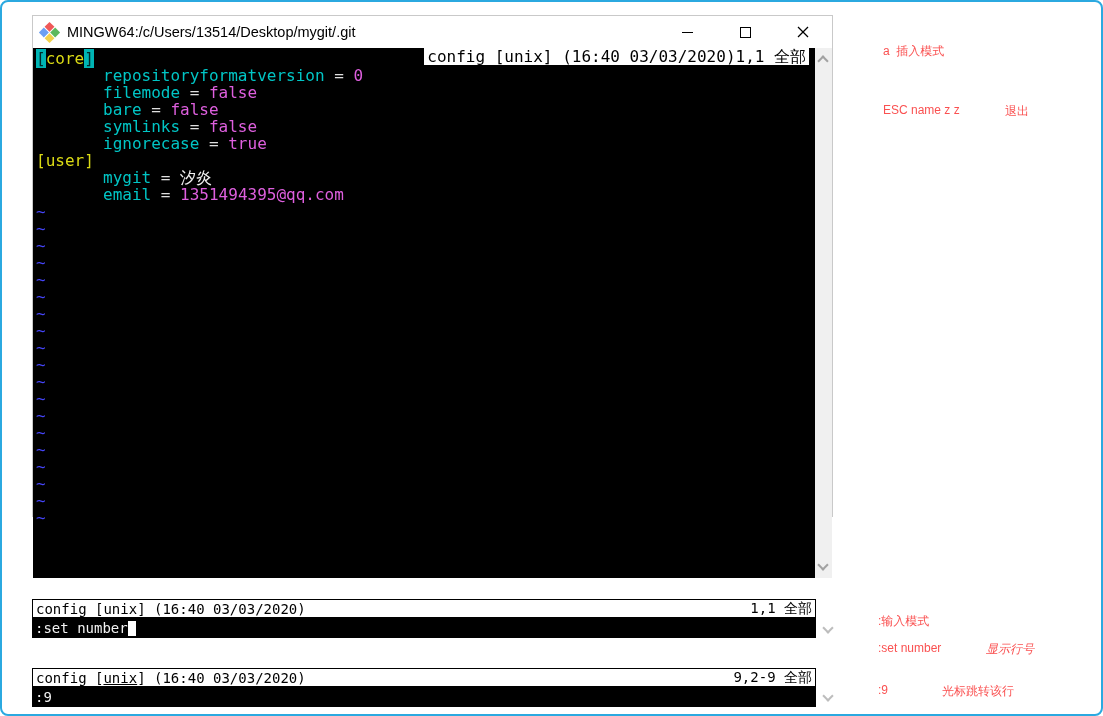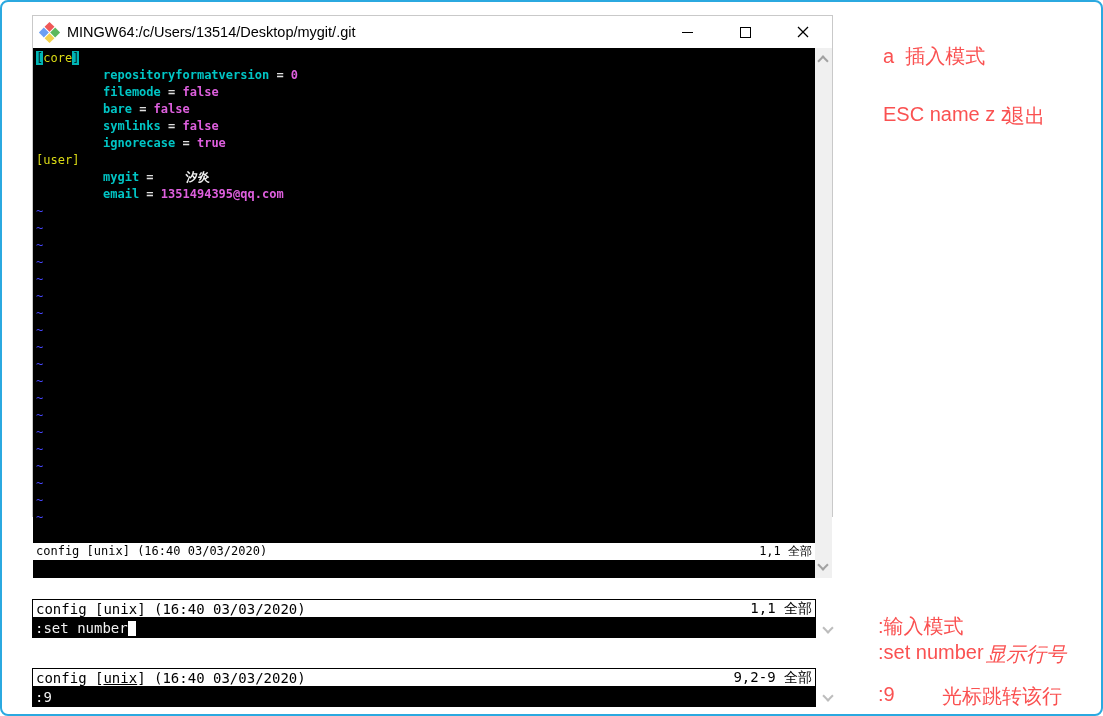--- a/index.html
+++ b/index.html
@@ -32,32 +32,32 @@
   .controls { margin-left:auto; display:flex; height:100%; }
   .ctl { width:58px; height:100%; display:flex; align-items:center; justify-content:center; cursor:default; }
   .ic-min { width:11px; border-top:1px solid #000; }
   .ic-max { width:11px; height:11px; border:1px solid #000; }
 
   .winbody { display:flex; height:530px; }
 
   
   .term {
     width:784px; background:#000; color:#E6E6E6;
-    font-family:"DejaVu Sans Mono", monospace; font-size:12px; line-height:17px;
-    display:flex; flex-direction:column; overflow:hidden;
+    font-family:"DejaVu Sans Mono", monospace; font-size:16px; line-height:17px;
+    display:flex; flex-direction:row; overflow:hidden;
   }
   .vimbuf { flex:1 1 auto; padding:2px 2px 0 3px; }
   .vrow { height:17px; white-space:pre; }
-  .vrow.indent { padding-left:67px;font-weight:bold; }
+  .vrow.indent { padding-left:67px; }
   .sect { color:#DBDB15; }
   .hlbr { color:#002b2b; background:#00B5B5; }
   .key  { color:#00C5C5; }
   .eq   { color:#DFDFDF; }
   .val-magenta { color:#DE5FDE; }
-  .val-plain   { color:#F2F2F2;margin-left:25px; }
+  .val-plain   { color:#F2F2F2; }
   .tilde { color:#4545FB; }
 
   .statusline {
     height:17px; background:#fff; color:#000; display:flex;
     justify-content:space-between; padding:0 3px; white-space:pre;
   }
   .cmdline { height:18px; background:#000; padding:0 3px; white-space:pre; color:#F2F2F2; }
 
   
   .sbar { width:17px; background:#f0f0f0; position:relative; }
@@ -76,21 +76,21 @@
     display:flex; align-items:center; padding:0 3px; white-space:pre;
   }
   .cursor-block { display:inline-block; width:8px; height:15px; background:#fff; vertical-align:middle; }
   .strip .chev2 {
     position:absolute; right:2px; width:8px; height:8px;
     border-right:2px solid #bdbdbd; border-bottom:2px solid #bdbdbd; transform:rotate(45deg);
   }
   .u { text-decoration:underline; }
 
   
-  .ann { position:absolute; color:#FA5151; font-size:20px; white-space:pre; }
+  .ann { position:absolute; color:#FA5151; font-size:12px; white-space:pre; }
 </style>
 </head>
 <body>
 
 <div class="frame">
 
   <div class="win">
 
     <div class="titlebar">
       <span class="applogo">

